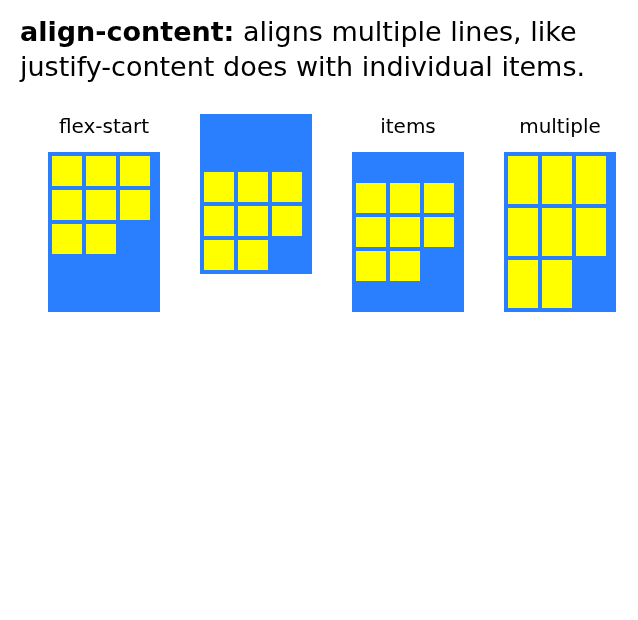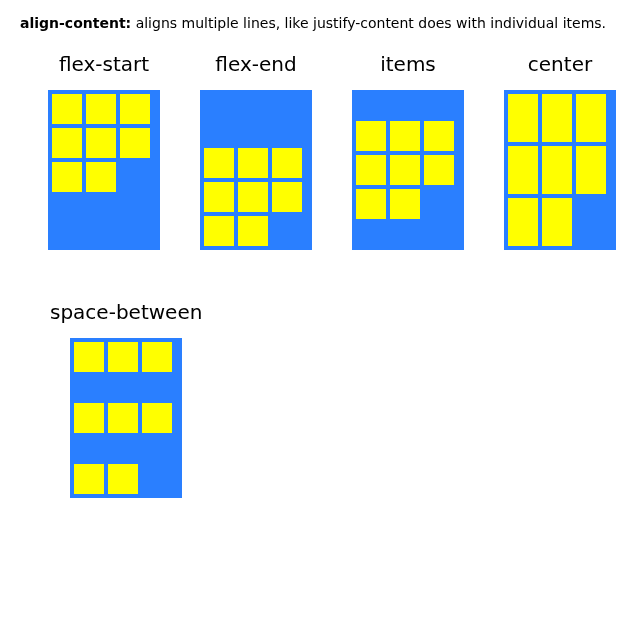--- a/index.html
+++ b/index.html
@@ -6,23 +6,23 @@
   html, body { margin: 0; padding: 0; }
   body {
     width: 638px;
     height: 620px;
     background: #ffffff;
     font-family: "DejaVu Sans", "Verdana", sans-serif;
     color: #000;
     padding: 14px 20px;
   }
   .heading {
-    font-size: 14px;
+    font-size: 27px;
     line-height: 1.3;
-    margin-bottom: 20px;
+    margin-bottom: 30px;
   }
   .heading b { font-weight: 700; }
   .rows { display:flex; flex-direction:column; gap:50px; }
   .row {
     display: flex;
     flex-direction: row;
   }
   .row.top { gap: 40px; padding-left: 28px; }
   .row.bottom { gap: 65px; padding-left: 30px; }
   .example {
@@ -73,21 +73,20 @@
           <div class="item" style="background: rgb(255, 255, 0);"></div>
           <div class="item" style="background: rgb(255, 255, 0);"></div>
           <div class="item" style="background: rgb(255, 255, 0);"></div>
           <div class="item" style="background: rgb(255, 255, 0);"></div>
           <div class="item" style="background: rgb(255, 255, 0);"></div>
           <div class="item" style="background: rgb(255, 255, 0);"></div>
           <div class="item" style="background: rgb(255, 255, 0);"></div>
         </div>
       </div>
       <div class="example">
-        <div class="label">flex-end</div>
         <div class="box flex-end" style="background: rgb(42, 127, 255);">
           <div class="item" style="background: rgb(255, 255, 0);"></div>
           <div class="item" style="background: rgb(255, 255, 0);"></div>
           <div class="item" style="background: rgb(255, 255, 0);"></div>
           <div class="item" style="background: rgb(255, 255, 0);"></div>
           <div class="item" style="background: rgb(255, 255, 0);"></div>
           <div class="item" style="background: rgb(255, 255, 0);"></div>
           <div class="item" style="background: rgb(255, 255, 0);"></div>
           <div class="item" style="background: rgb(255, 255, 0);"></div>
         </div>
@@ -99,41 +98,28 @@
           <div class="item" style="background: rgb(255, 255, 0);"></div>
           <div class="item" style="background: rgb(255, 255, 0);"></div>
           <div class="item" style="background: rgb(255, 255, 0);"></div>
           <div class="item" style="background: rgb(255, 255, 0);"></div>
           <div class="item" style="background: rgb(255, 255, 0);"></div>
           <div class="item" style="background: rgb(255, 255, 0);"></div>
           <div class="item" style="background: rgb(255, 255, 0);"></div>
         </div>
       </div>
       <div class="example">
-        <div class="label">center</div>
+        <div class="label">multiple</div>
         <div class="box stretch" style="background: rgb(42, 127, 255);">
           <div class="item" style="background: rgb(255, 255, 0);"></div>
           <div class="item" style="background: rgb(255, 255, 0);"></div>
           <div class="item" style="background: rgb(255, 255, 0);"></div>
           <div class="item" style="background: rgb(255, 255, 0);"></div>
           <div class="item" style="background: rgb(255, 255, 0);"></div>
           <div class="item" style="background: rgb(255, 255, 0);"></div>
           <div class="item" style="background: rgb(255, 255, 0);"></div>
           <div class="item" style="background: rgb(255, 255, 0);"></div>
         </div>
       </div>
     </div>
   <div class="row bottom">
-      <div class="example">
-        <div class="label">space-between</div>
-        <div class="box space-between" style="background: rgb(42, 127, 255);">
-          <div class="item" style="background: rgb(255, 255, 0);"></div>
-          <div class="item" style="background: rgb(255, 255, 0);"></div>
-          <div class="item" style="background: rgb(255, 255, 0);"></div>
-          <div class="item" style="background: rgb(255, 255, 0);"></div>
-          <div class="item" style="background: rgb(255, 255, 0);"></div>
-          <div class="item" style="background: rgb(255, 255, 0);"></div>
-          <div class="item" style="background: rgb(255, 255, 0);"></div>
-          <div class="item" style="background: rgb(255, 255, 0);"></div>
-        </div>
-      </div>
     </div>
 </div>
 
 </body></html>

